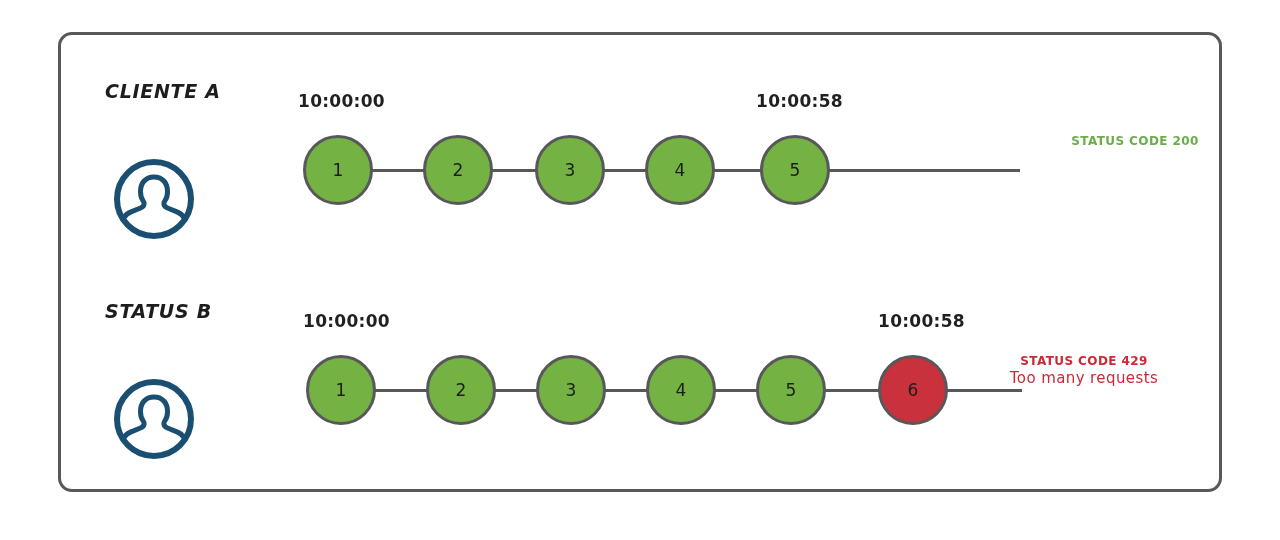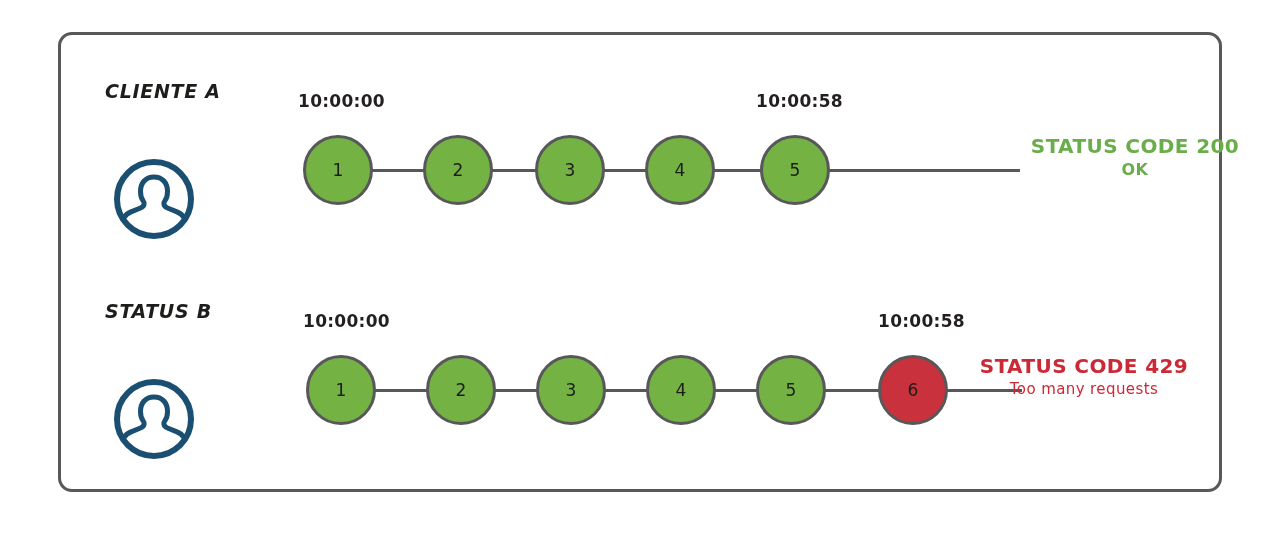--- a/index.html
+++ b/index.html
@@ -116,21 +116,21 @@
   .status {
     position: absolute;
     top: 72px;
     width: 230px;
     text-align: center;
     font-family: "DejaVu Sans", sans-serif;
     font-weight: 700;
     line-height: 1.28;
     letter-spacing: 0.4px;
   }
-  .status .line1 { display: block; font-size: 20px; }
+  .status .line1 { display: block; font-size: 12px; }
   .status .line2 { display: block; font-size: 16px; }
   .status.green { color: #6aad4a; }
   .status.red   { color: #cc2936; }
   .status.red .line2 { font-size: 15px; font-weight: 400; }
 </style>
 </head>
 <body>
 
 <div id="canvas">
 
@@ -169,21 +169,20 @@
 
       <div class="node ok" style="left:303px;">1</div>
       <div class="node ok" style="left:423px;">2</div>
       <div class="node ok" style="left:535px;">3</div>
       <div class="node ok" style="left:645px;">4</div>
       <div class="node ok" style="left:760px;">5</div>
     </div>
 
     <div class="status green" style="left:1020px;">
       <span class="line1">STATUS CODE 200</span>
-      <span class="line2">OK</span>
     </div>
   </div>
 
   <div class="row row-b">
 
     <div class="client-label">STATUS B</div>
 
     <div class="avatar">
       <svg width="82" height="82" viewBox="0 0 82 82" aria-hidden="true">
         <circle cx="41" cy="41" r="37" fill="none" stroke="#1b4f72" stroke-width="6"></circle>

